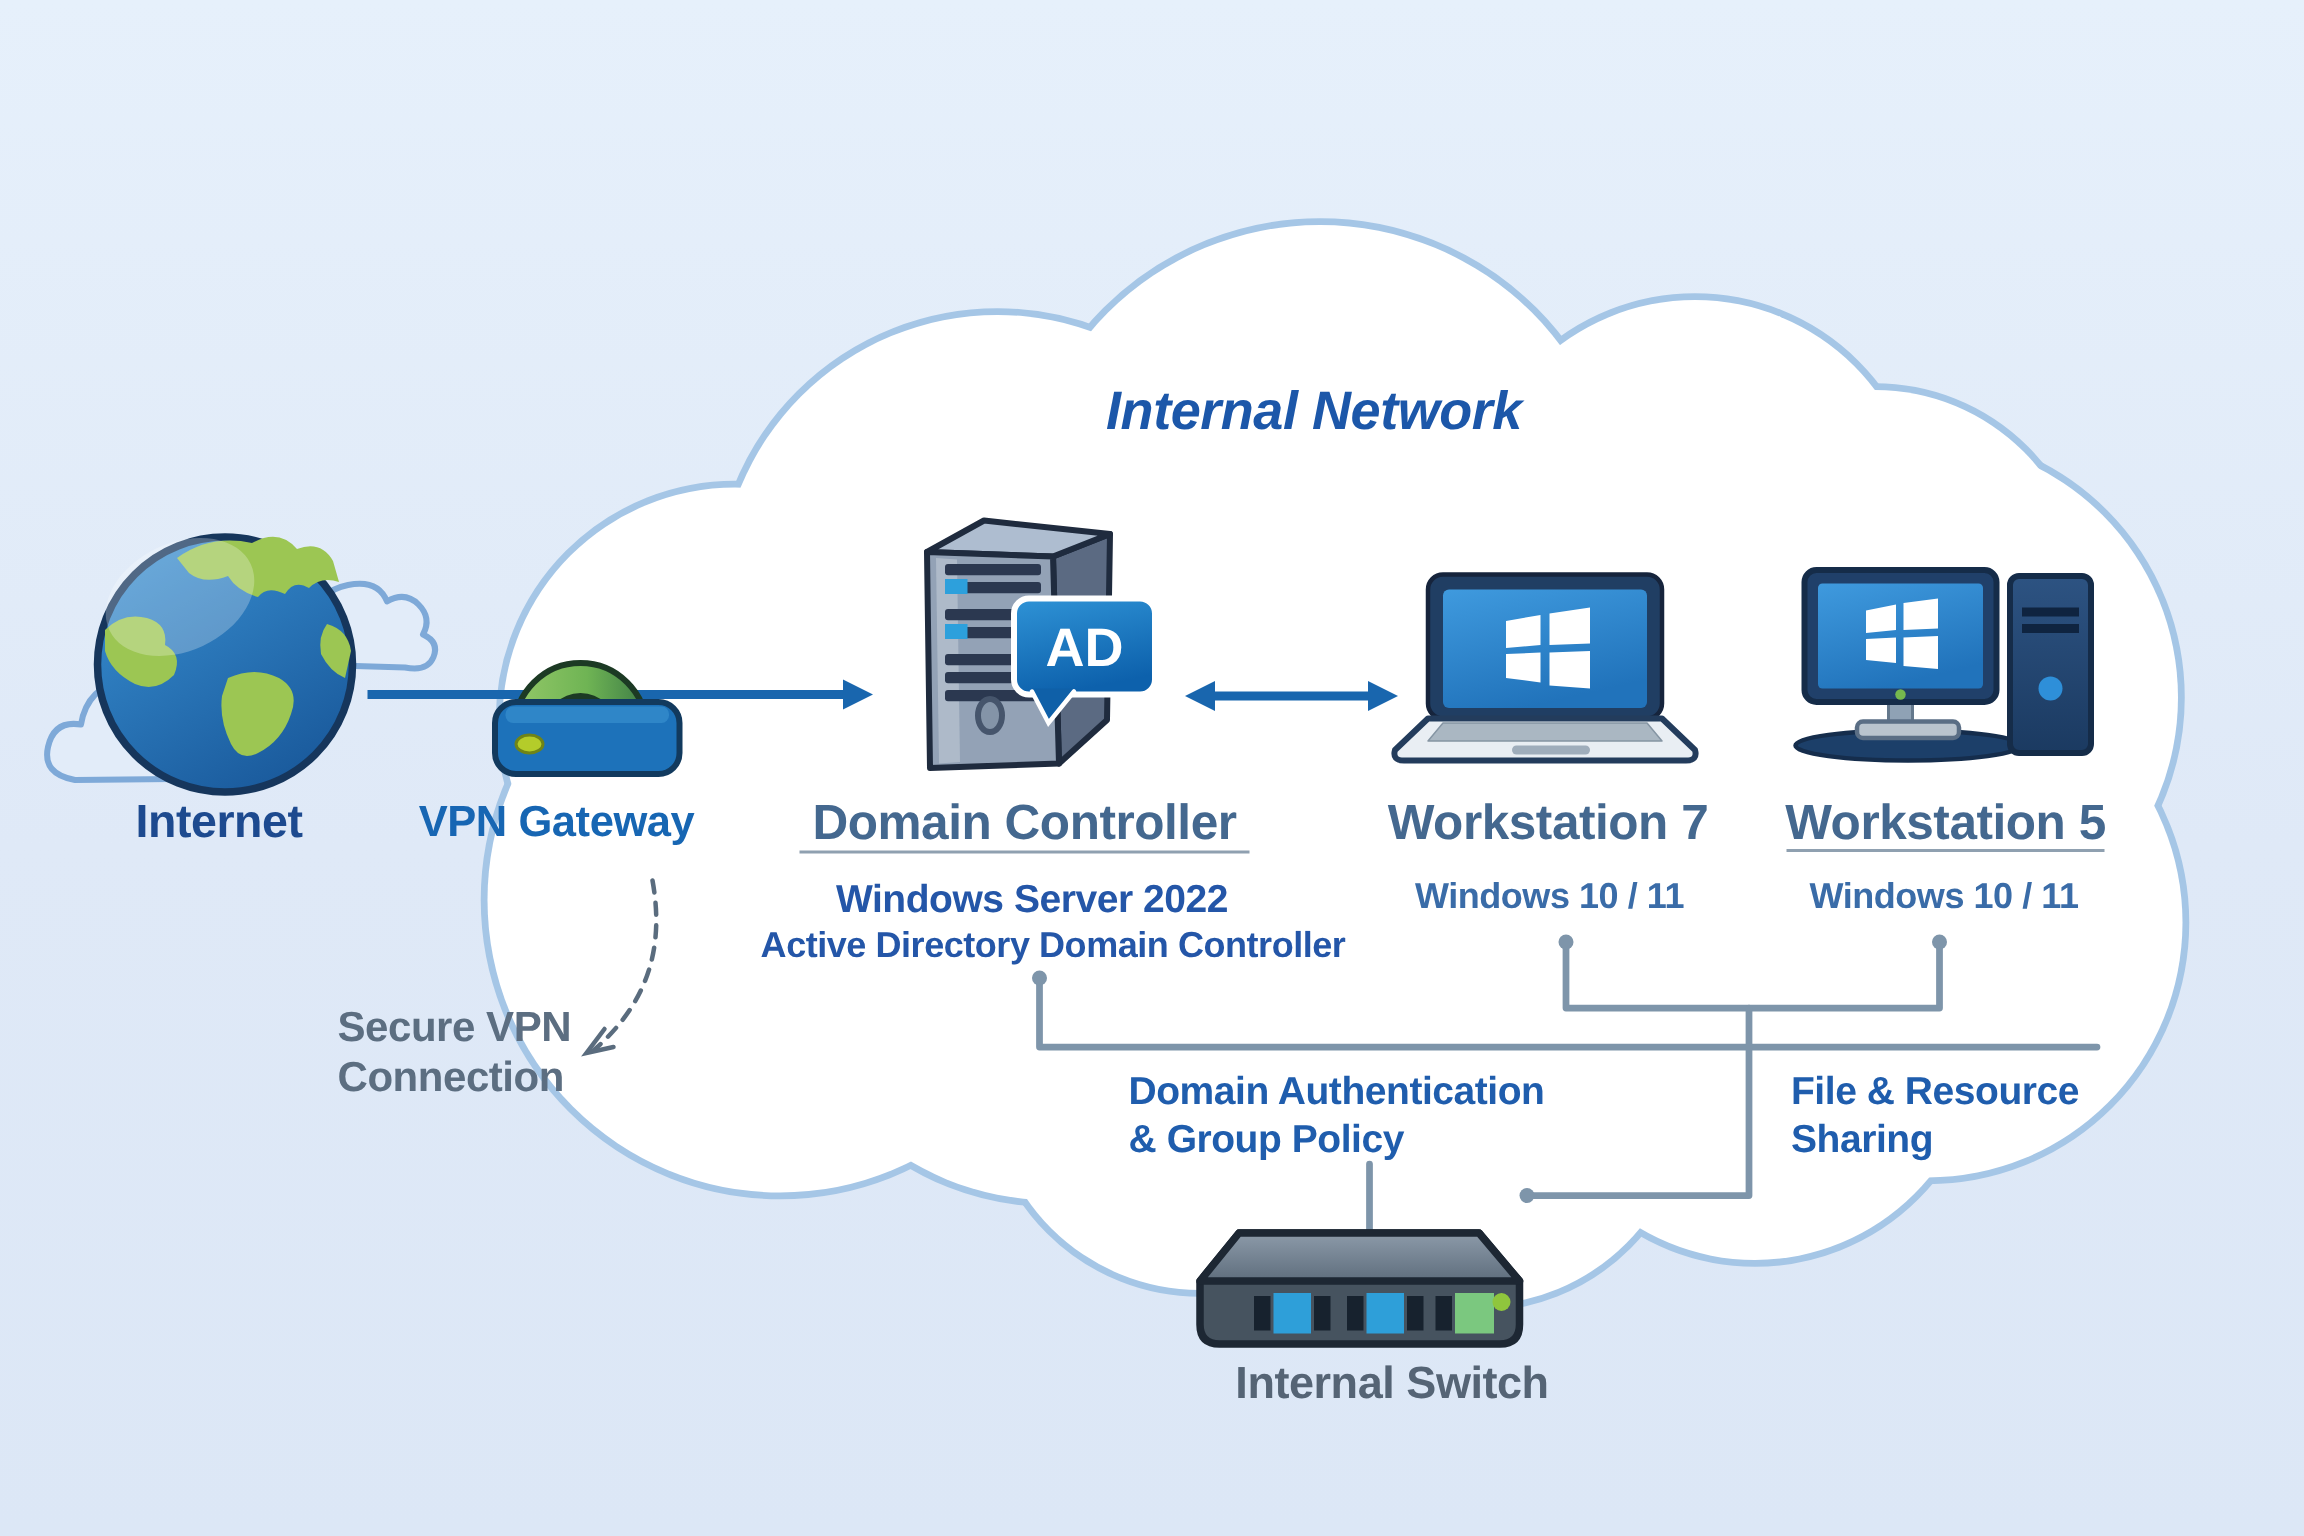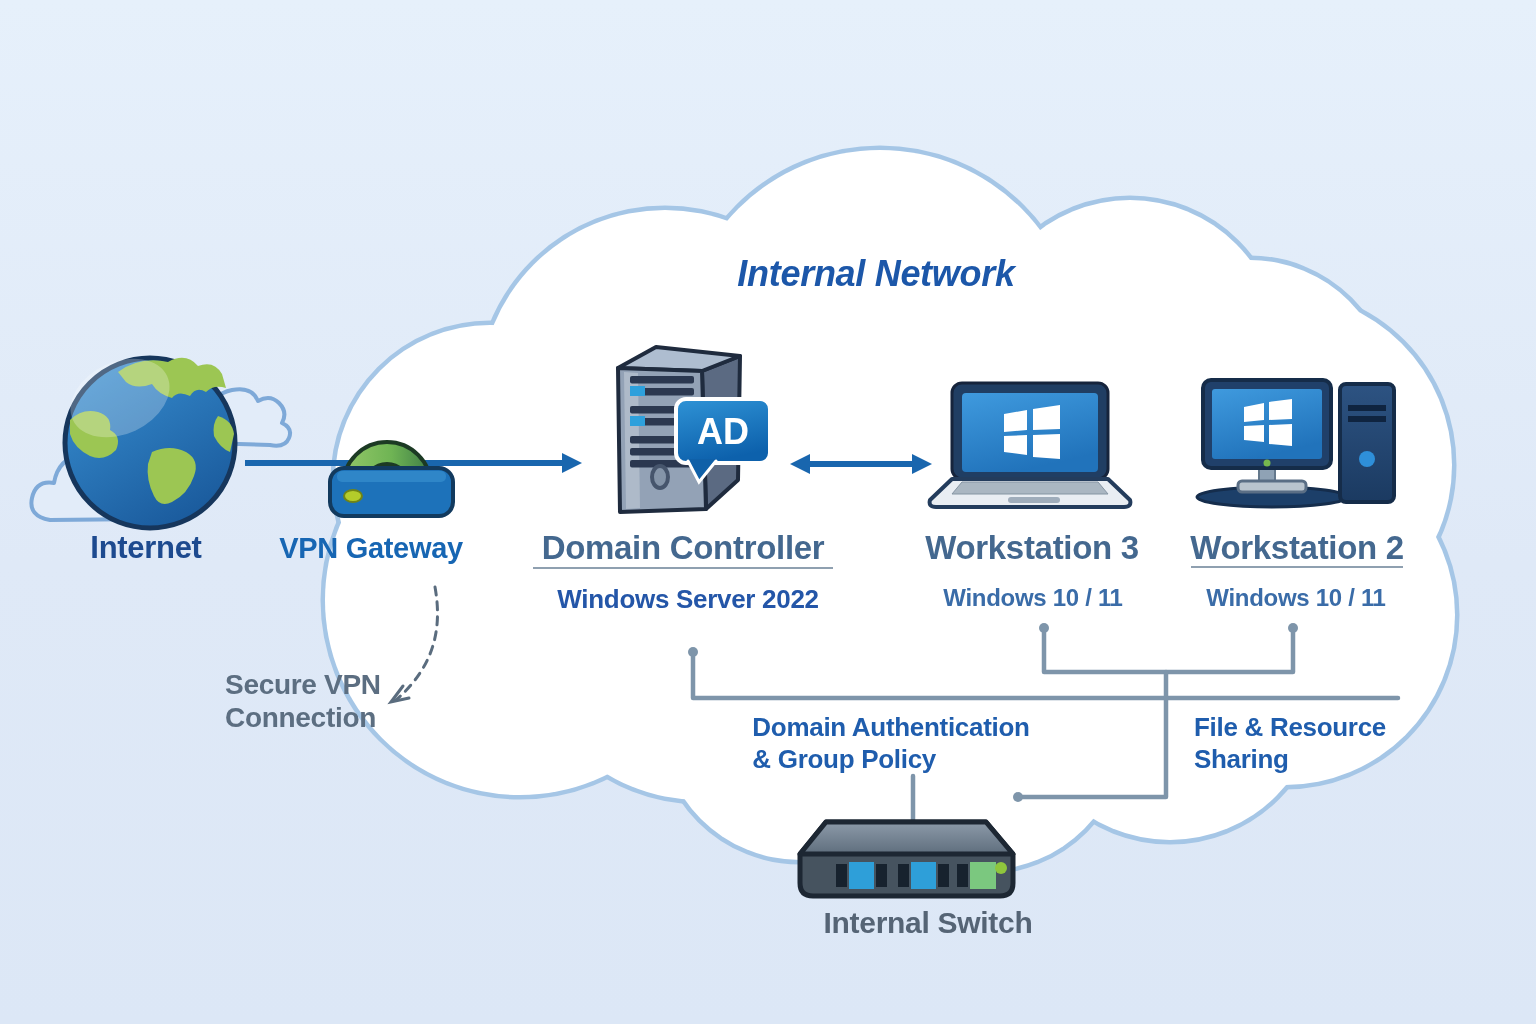--- a/index.html
+++ b/index.html
@@ -216,25 +216,26 @@
 </svg>
 
 <div class="lbl title" style="left:876px;top:253px;">Internal Network</div>
 
 <div class="lbl navy" style="left:146px;top:530px;">Internet</div>
 <div class="lbl vpnblue" style="left:371px;top:532px;">VPN Gateway</div>
 
 <div class="lbl node-h" style="left:683px;top:529px;">Domain Controller</div>
 <div class="underline" style="left:683px;top:567px;width:300px;"></div>
 <div class="lbl sub-royal" style="left:688px;top:584px;">Windows Server 2022</div>
-
-<div class="lbl node-h" style="left:1032px;top:529px;">Workstation 3</div>
+<div class="lbl sub-royal2" style="left:702px;top:617px;">Active Directory Domain Controller</div>
+
+<div class="lbl node-h" style="left:1032px;top:529px;">Workstation 7</div>
 <div class="lbl sub-win" style="left:1033px;top:584px;">Windows 10 / 11</div>
 
-<div class="lbl node-h" style="left:1297px;top:529px;">Workstation 2</div>
+<div class="lbl node-h" style="left:1297px;top:529px;">Workstation 5</div>
 <div class="underline" style="left:1297px;top:566px;width:212px;"></div>
 <div class="lbl sub-win" style="left:1296px;top:584px;">Windows 10 / 11</div>
 
 <div class="lbl gray-note" style="left:225px;top:668px;">
   <div>Secure VPN</div>
   <div>Connection</div>
 </div>
 
 <div class="lbl blue-note" style="left:891px;top:711px;">
   <div>Domain Authentication</div>

